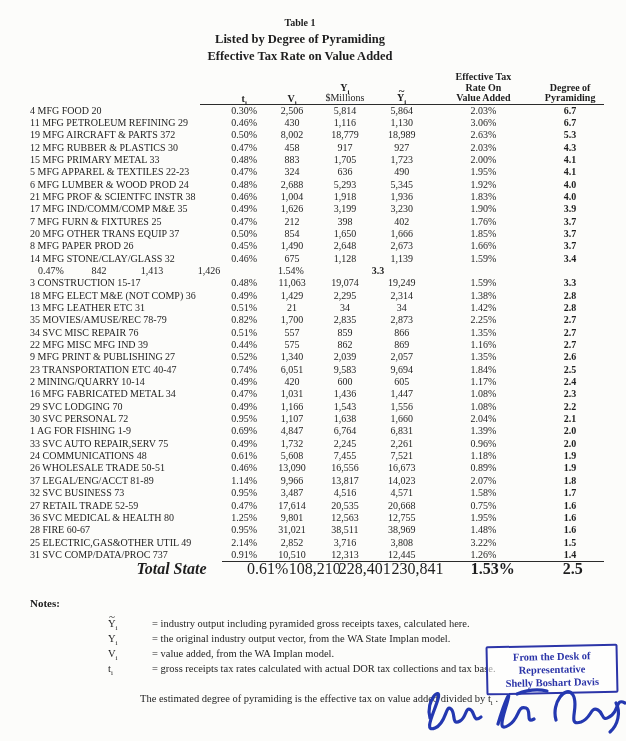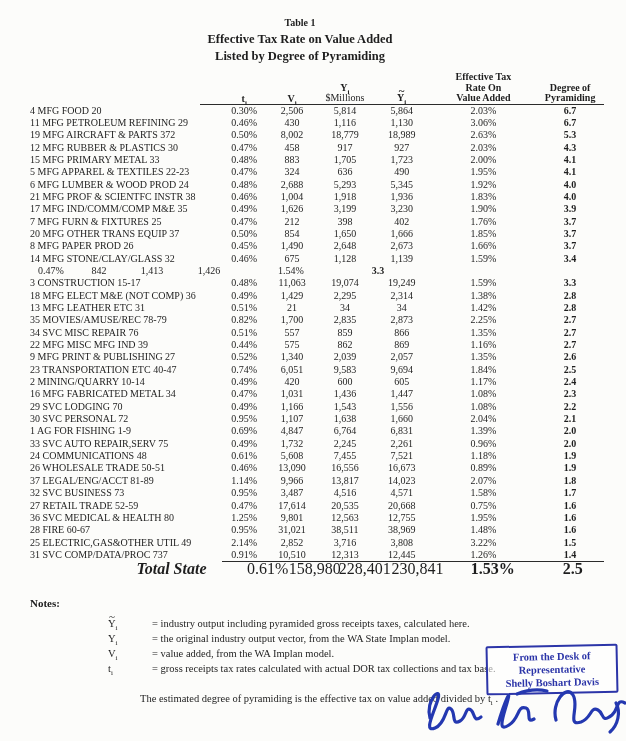--- a/index.html
+++ b/index.html
@@ -51,22 +51,22 @@
   .signature{position:absolute;left:420px;top:678px;width:212px;height:63px;}
   .signature svg{display:block;}
 </style>
 </head>
 <body>
 
 <div class="paper">
 
   <div class="titles">
     <div class="t1">Table 1</div>
+    <div class="t2">Listed by Degree of Pyramiding</div>
     <div class="t2">Effective Tax Rate on Value Added</div>
-    <div class="t2">Listed by Degree of Pyramiding</div>
   </div>
 
   <div class="tablewrap">
     <div class="hdr-row">
       <div class="c-label"></div>
       <div class="c-ti"><span>t</span><sub>i</sub></div>
       <div class="c-vi"><span>V</span><sub>i</sub></div>
       <div class="c-yi">
         <span class="line"><span>Y</span><sub>i</sub></span>
         <span class="line unit">$Millions</span>
@@ -421,21 +421,21 @@
           <div class="c-eff">1.26%</div>
           <div class="c-deg">1.4</div>
         </div>
       </div>
 
     <div class="rule total-rule"></div>
 
     <div class="row total">
       <div class="c-label">Total State</div>
       <div class="c-ti">0.61%</div>
-      <div class="c-vi">158,980</div>
+      <div class="c-vi">108,210</div>
       <div class="c-yi">228,401</div>
       <div class="c-yit">230,841</div>
       <div class="c-eff">1.53%</div>
       <div class="c-deg">2.5</div>
     </div>
   </div>
 
   <div class="notes">
     <div class="notes-heading">Notes:</div>
     <div class="notes-list">

